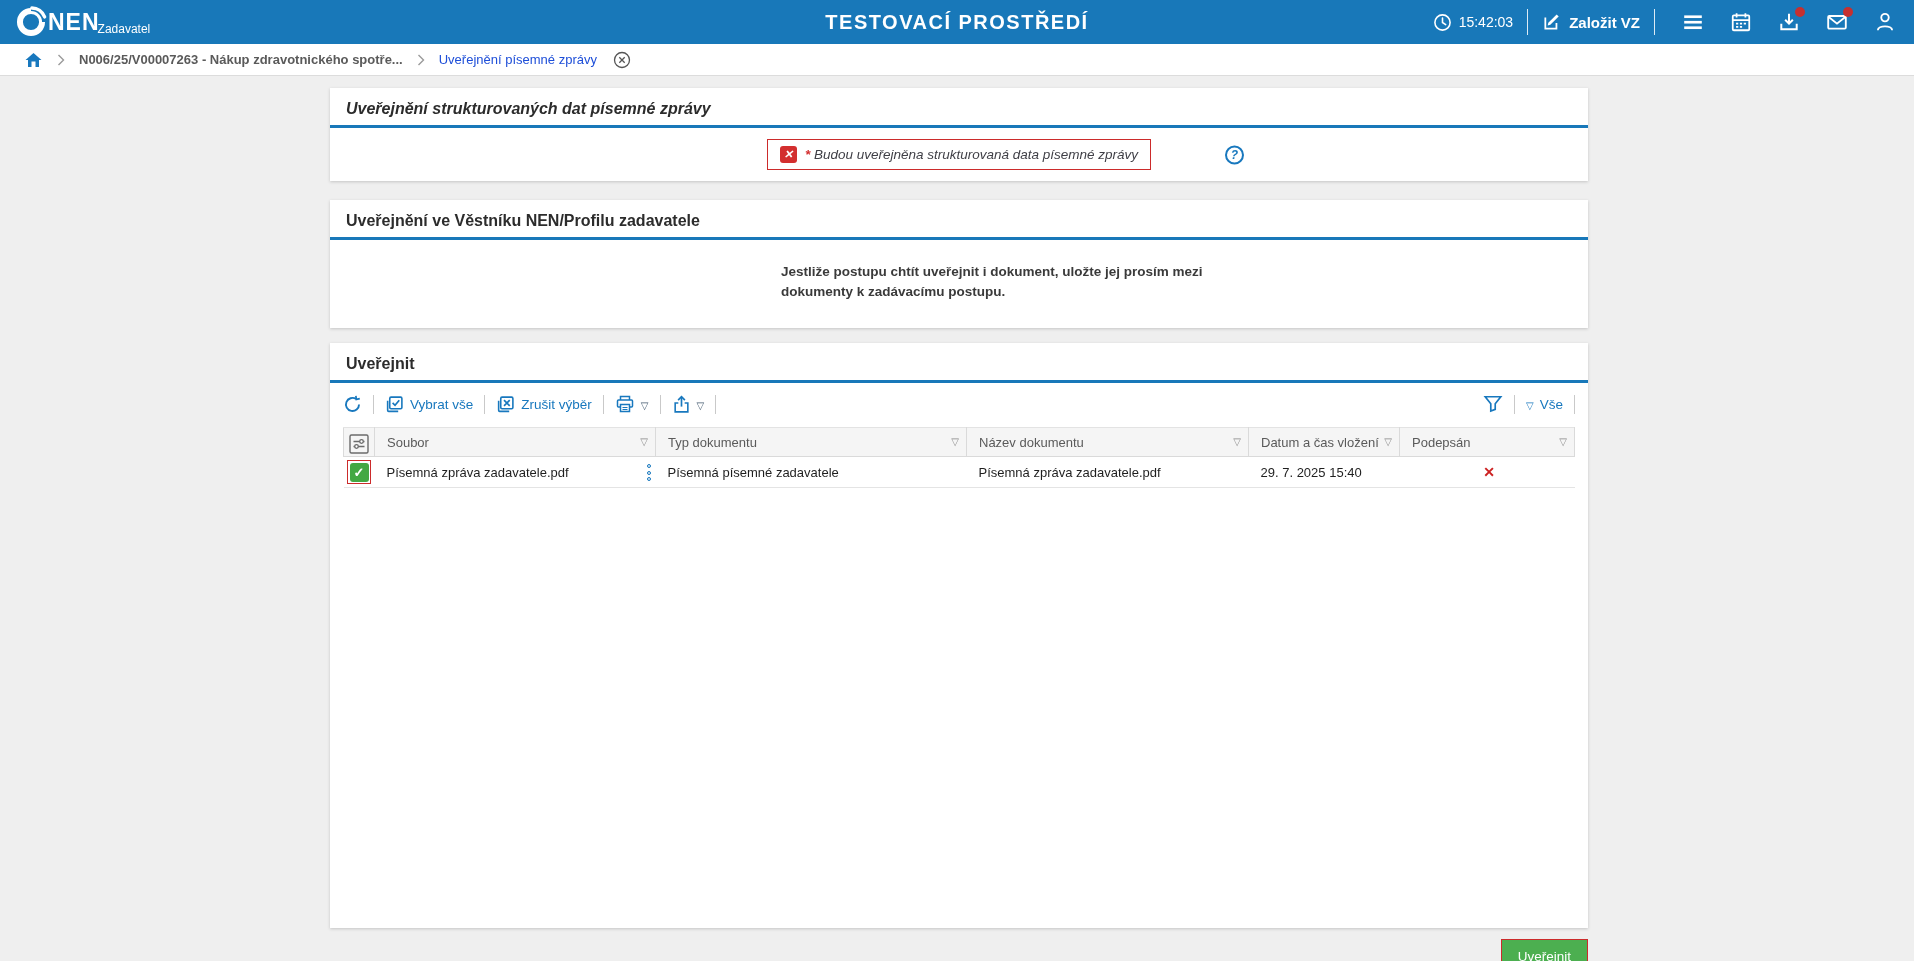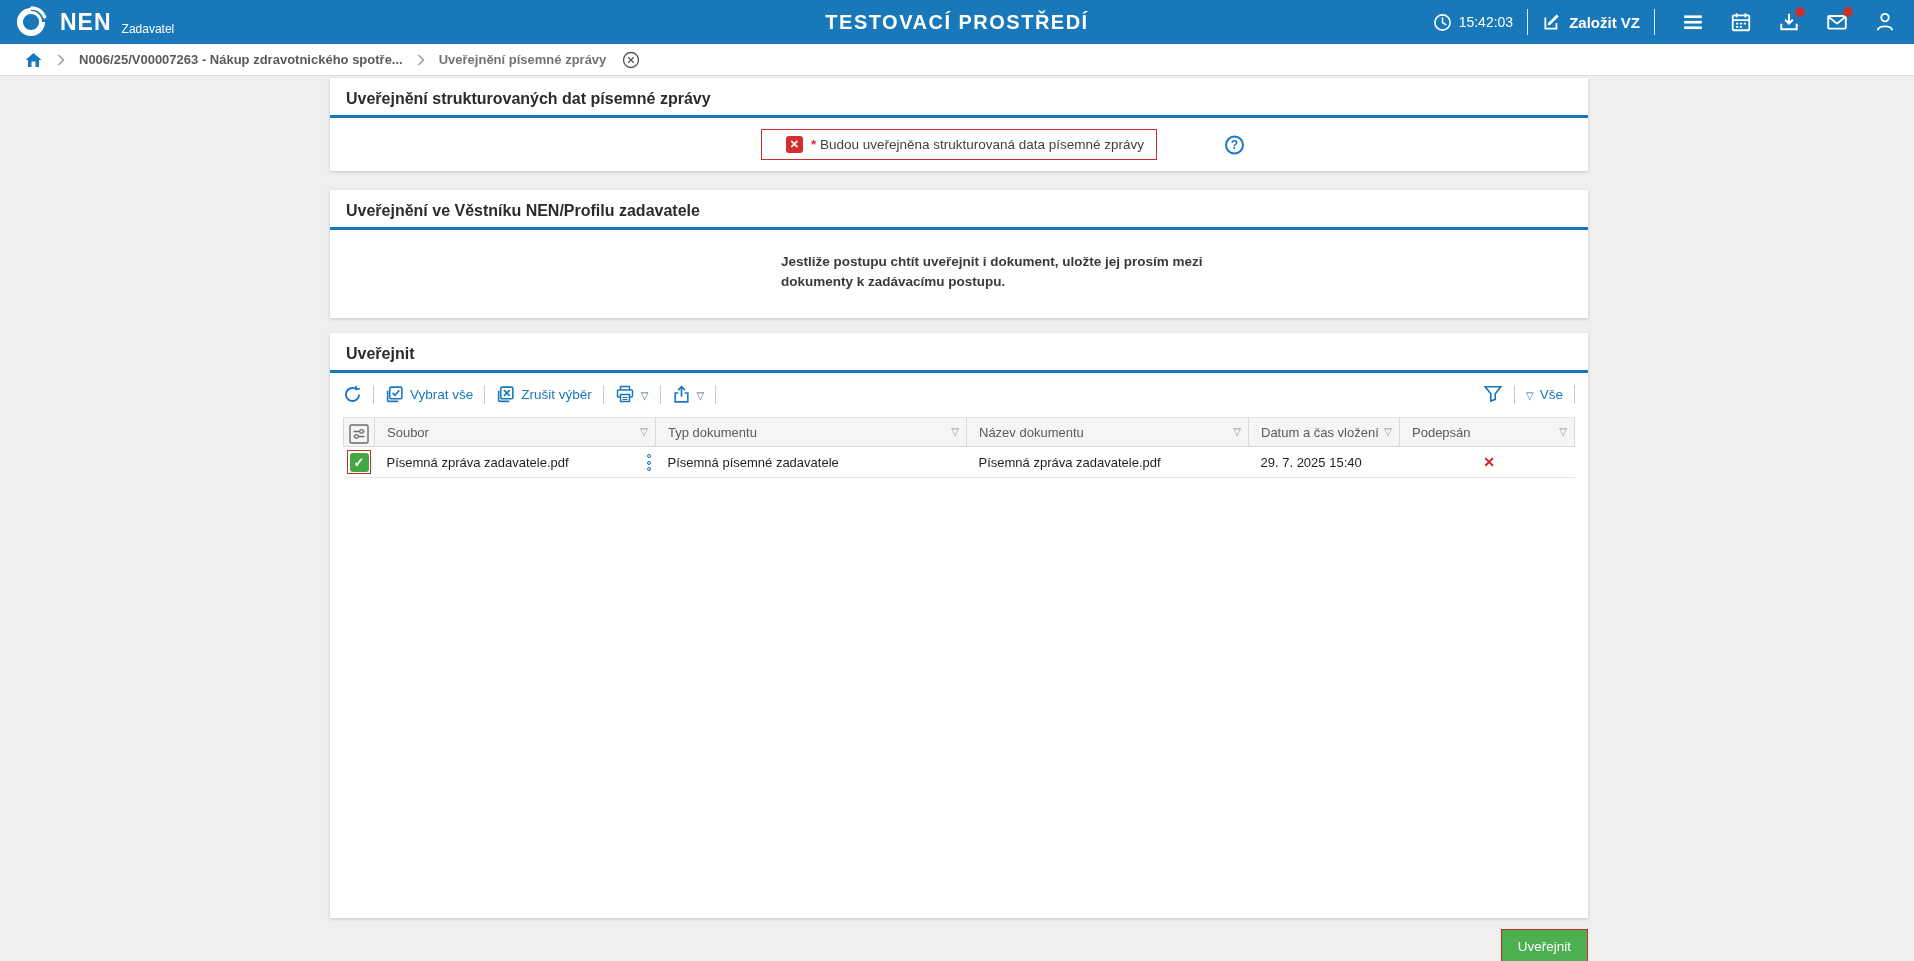--- a/index.html
+++ b/index.html
@@ -8,21 +8,21 @@
     background:#efefef;
     font-family:"Liberation Sans", sans-serif;
     color:#333;
     overflow:hidden;
   }
   
   .topbar {
     height:44px; background:#1878b9; color:#fff;
     display:flex; align-items:center; position:relative;
   }
-  .logo-area { display:flex; align-items:center; padding-left:14px; gap:12px; }
+  .logo-area { display:flex; align-items:center; padding-left:14px; gap:0; }
   .logo-mark { width:34px; height:34px; }
   .logo-text { font-size:23px; font-weight:bold; letter-spacing:1px; line-height:1; }
   .logo-sub { font-size:12px; margin-top:14px; margin-left:-2px; }
   .env-title {
     position:absolute; left:50%; top:50%; transform:translate(-50%,-50%);
     font-size:20px; font-weight:bold; letter-spacing:1.5px; white-space:nowrap;
   }
   .topbar-right { margin-left:auto; display:flex; align-items:center; padding-right:16px; }
   .tb-item { display:flex; align-items:center; gap:7px; cursor:pointer; }
   .tb-time { font-size:14px; }
@@ -35,39 +35,39 @@
     background:#c53030; border-radius:50%;
   }
   
   .breadcrumb {
     height:32px; background:#fff; display:flex; align-items:center;
     padding-left:24px; font-size:13px; border-bottom:1px solid #dcdcdc; gap:14px;
   }
   .bc-home { width:19px; height:18px; cursor:pointer; }
   .bc-sep { width:8px; height:12px; }
   .bc-item { font-weight:bold; color:#5a5a5a; cursor:pointer; }
-  .bc-current { font-weight:bold; color:#737373; }
+  .bc-current { font-weight:normal; color:#1d4ed8; }
   .bc-close { width:18px; height:18px; cursor:pointer; margin-left:2px; }
   
   .card {
     width:1258px; margin-left:330px; background:#fff;
     box-shadow:0 1px 3px rgba(0,0,0,.18);
   }
-  .card-1 { margin-top:2px; }
+  .card-1 { margin-top:12px;font-style:italic; }
   .card-2 { margin-top:19px; }
   .card-3 { margin-top:15px; }
   .card-heading {
     font-size:16px; font-weight:bold; color:#2c2c2c;
     padding:12px 16px 7px 16px; border-bottom:3px solid #1878b9;
   }
   
   .structured-row { position:relative; height:53px; display:flex; align-items:center; justify-content:center; }
   .required-box {
     display:flex; align-items:center; gap:8px;
-    border:1px solid #cc2b2b; padding:6px 12px 6px 24px; cursor:pointer;
+    border:1px solid #cc2b2b; padding:6px 12px 6px 12px; cursor:pointer;
   }
   .cb-red {
     width:17px; height:17px; background:#d32f2f; border-radius:3px;
     display:flex; align-items:center; justify-content:center; flex:none;
   }
   .cb-red::before { content:"✕"; color:#fff; font-size:11px; font-weight:bold; }
   .req-star { color:#d32f2f; font-weight:bold; font-size:13.5px; }
   .req-label { font-size:13.5px; color:#3f3f46; }
   .help-icon {
     position:absolute; left:895px; top:50%; transform:translateY(-50%);

